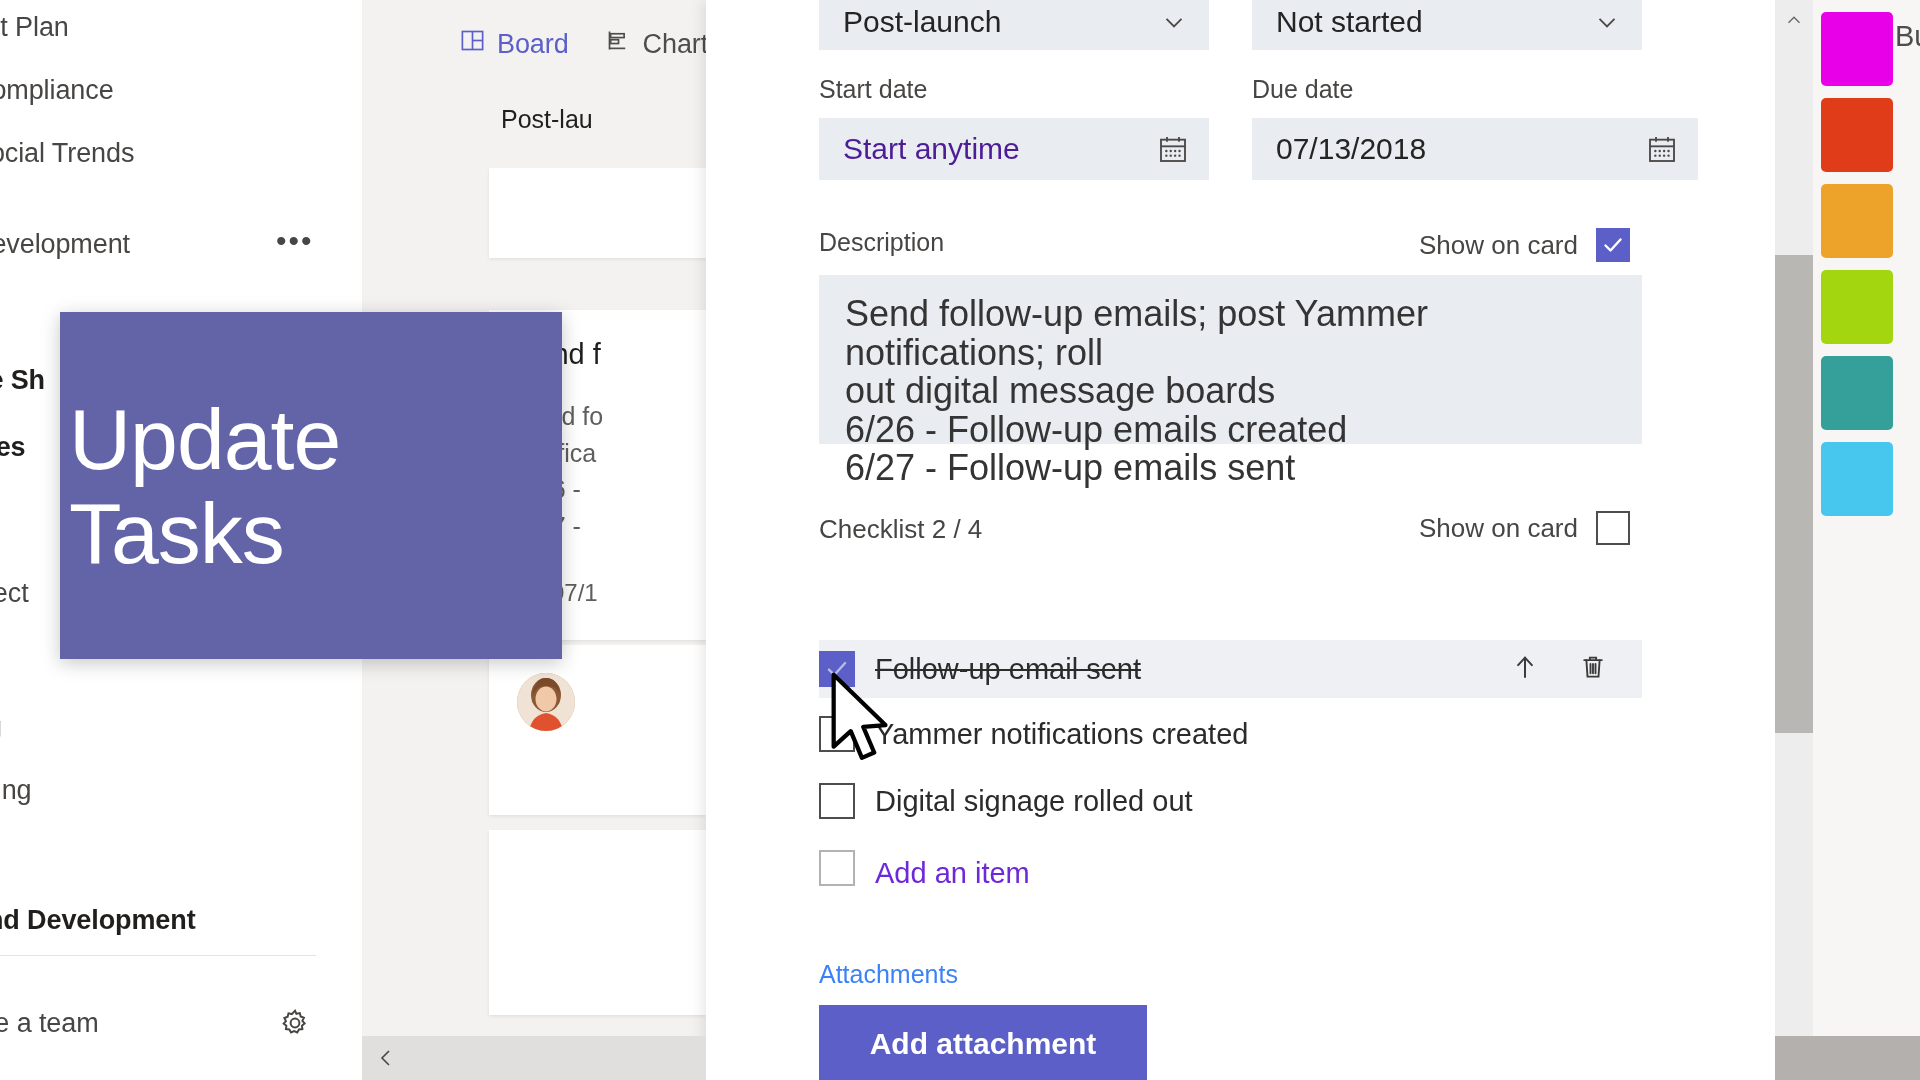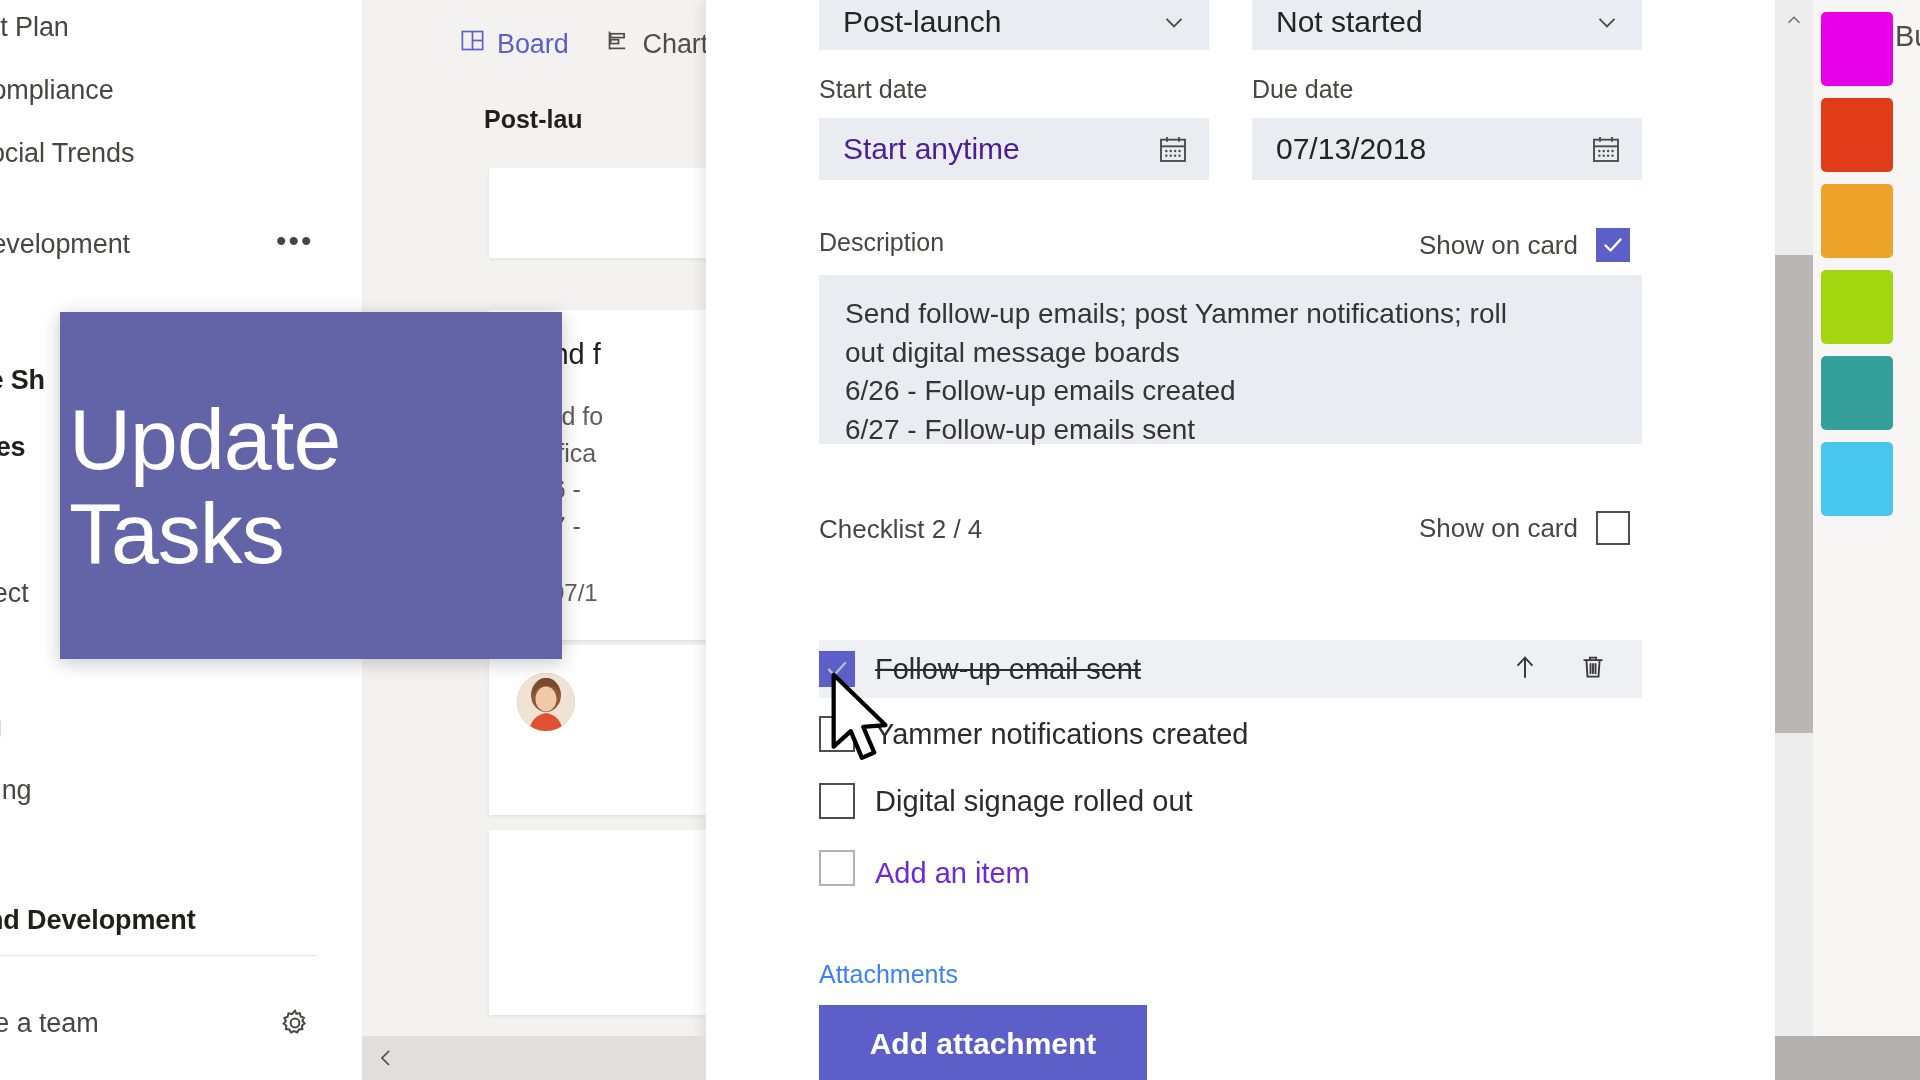--- a/index.html
+++ b/index.html
@@ -85,23 +85,23 @@
     align-items: center;
     gap: 11px;
     font-size: 27px;
     letter-spacing: -0.1px;
   }
   .tab.active { color: #5b5fc7; }
   .tab.inactive { color: #4f4d4b; }
 
   .bucket-title {
     position: absolute;
-    left: 122px; top: 105px;
+    left: 139px; top: 105px;
     font-size: 25px;
-    font-weight: bold;
+    font-weight: normal;
     color: #201f1e;
     white-space: nowrap;
   }
 
   .card {
     position: absolute;
     background: #ffffff;
     overflow: hidden;
     box-shadow: 0 0.3px 0.9px rgba(0,0,0,0.08), 0 1.6px 3.6px rgba(0,0,0,0.08);
   }
@@ -196,21 +196,21 @@
   .combo .chev { color: #4c4a48; display: flex; align-items: center; }
   .combo .cal { color: #4c4a48; display: flex; align-items: center; }
 
   .desc-box {
     position: absolute;
     background: #e9ecf0;
     box-sizing: border-box;
     padding: 20px 26px;
   }
   .desc-box .txt {
-    font-size: 28px;
+    font-size: 36px;
     line-height: 38.5px;
     color: #343434;
     white-space: pre-wrap;
   }
 
   .soc-row {
     position: absolute;
     display: flex;
     align-items: center;
     gap: 18px;
@@ -490,21 +490,21 @@
             <circle cx="7" cy="17" r="0.9"></circle>
               <circle cx="10.3" cy="17" r="0.9"></circle>
               <circle cx="13.6" cy="17" r="0.9"></circle>
               <circle cx="16.9" cy="17" r="0.9"></circle>
           </g>
         </svg>
       </span>
     </div>
 
     <div class="fld-label" style="left:546px; top:75px;">Due date</div>
-    <div class="combo" style="left:546px; top:118px; width:390px; height:62px;">
+    <div class="combo" style="left:546px; top:118px; width:446px; height:62px;">
       <span class="val">07/13/2018</span>
       <span class="cal">
         <svg viewBox="0 0 24 24" width="32" height="32" fill="none" stroke="#4c4a48" stroke-width="1.4">
           <rect x="3" y="5" width="18" height="16"></rect>
           <line x1="3" y1="10" x2="21" y2="10"></line>
           <line x1="7.5" y1="3" x2="7.5" y2="6.5"></line>
           <line x1="16.5" y1="3" x2="16.5" y2="6.5"></line>
           <g fill="#4c4a48" stroke="none">
             <circle cx="7" cy="13.5" r="0.9"></circle>
               <circle cx="10.3" cy="13.5" r="0.9"></circle>

